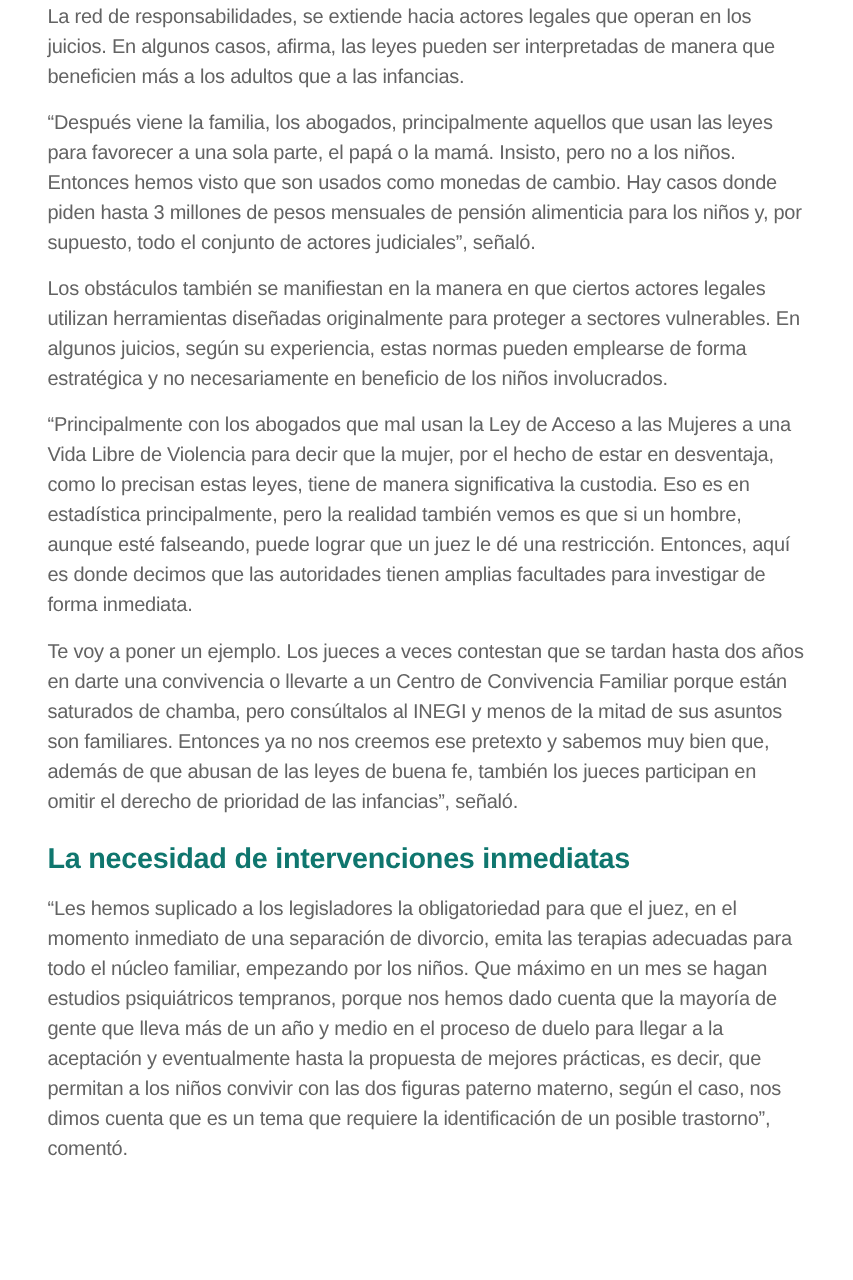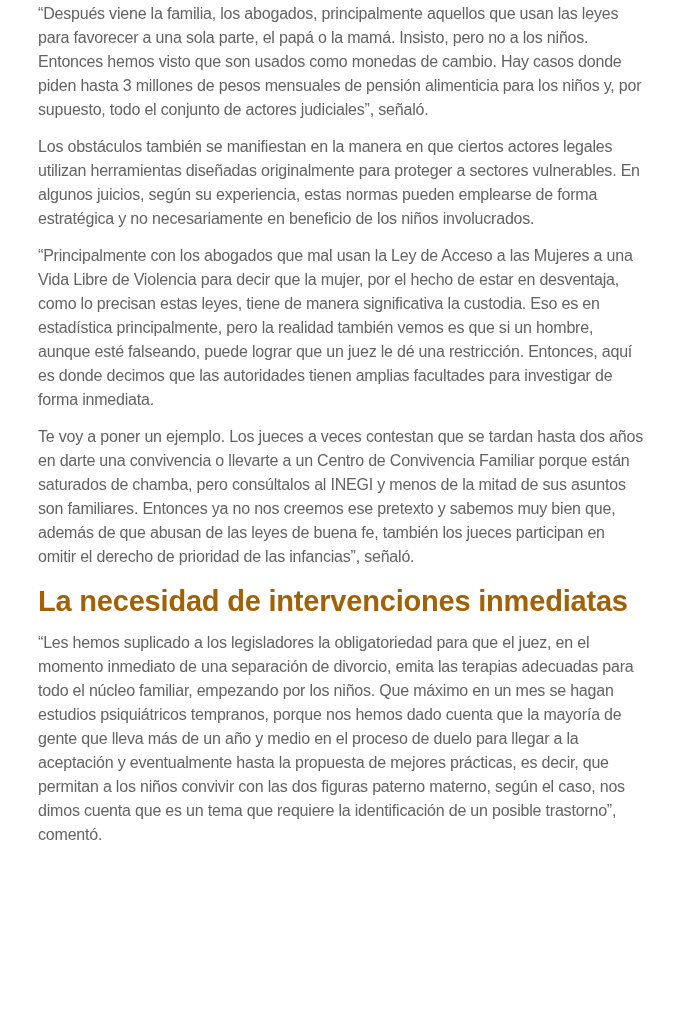--- a/index.html
+++ b/index.html
@@ -18,34 +18,35 @@
   .article {
     color: #636363;
     font-size: 16px;
     line-height: 24px;
     letter-spacing: -0.2px;
   }
   .article p.para {
     margin: 0 0 13px 0;
   }
   .article h2.section-heading {
-    color: #a16207;
-    font-size: 29px;
+    color: #0f766e;
+    font-size: 23px;
     line-height: 30px;
     font-weight: 700;
     letter-spacing: -0.2px;
     margin: 17px 0 15px 0;
   }
 </style>
 </head>
 <body>
 
 <div class="page">
   <main class="article">
 
+    <p class="para">La red de responsabilidades, se extiende hacia actores legales que operan en los juicios. En algunos casos, afirma, las leyes pueden ser interpretadas de manera que beneficien más a los adultos que a las infancias.</p>
 
     <p class="para">“Después viene la familia, los abogados, principalmente aquellos que usan las leyes para favorecer a una sola parte, el papá o la mamá. Insisto, pero no a los niños. Entonces hemos visto que son usados como monedas de cambio. Hay casos donde piden hasta 3 millones de pesos mensuales de pensión alimenticia para los niños y, por supuesto, todo el conjunto de actores judiciales”, señaló.</p>
 
     <p class="para">Los obstáculos también se manifiestan en la manera en que ciertos actores legales utilizan herramientas diseñadas originalmente para proteger a sectores vulnerables. En algunos juicios, según su experiencia, estas normas pueden emplearse de forma estratégica y no necesariamente en beneficio de los niños involucrados.</p>
 
     <p class="para">“Principalmente con los abogados que mal usan la Ley de Acceso a las Mujeres a una Vida Libre de Violencia para decir que la mujer, por el hecho de estar en desventaja, como lo precisan estas leyes, tiene de manera significativa la custodia. Eso es en estadística principalmente, pero la realidad también vemos es que si un hombre, aunque esté falseando, puede lograr que un juez le dé una restricción. Entonces, aquí es donde decimos que las autoridades tienen amplias facultades para investigar de forma inmediata.</p>
 
     <p class="para">Te voy a poner un ejemplo. Los jueces a veces contestan que se tardan hasta dos años en darte una convivencia o llevarte a un Centro de Convivencia Familiar porque están saturados de chamba, pero consúltalos al INEGI y menos de la mitad de sus asuntos son familiares. Entonces ya no nos creemos ese pretexto y sabemos muy bien que, además de que abusan de las leyes de buena fe, también los jueces participan en omitir el derecho de prioridad de las infancias”, señaló.</p>
 
     <h2 class="section-heading">La necesidad de intervenciones inmediatas</h2>

